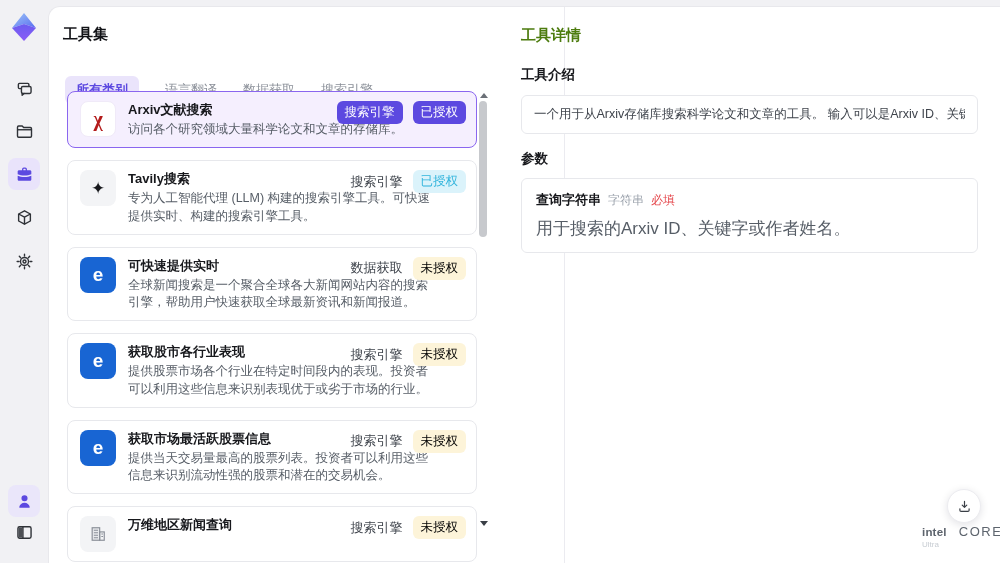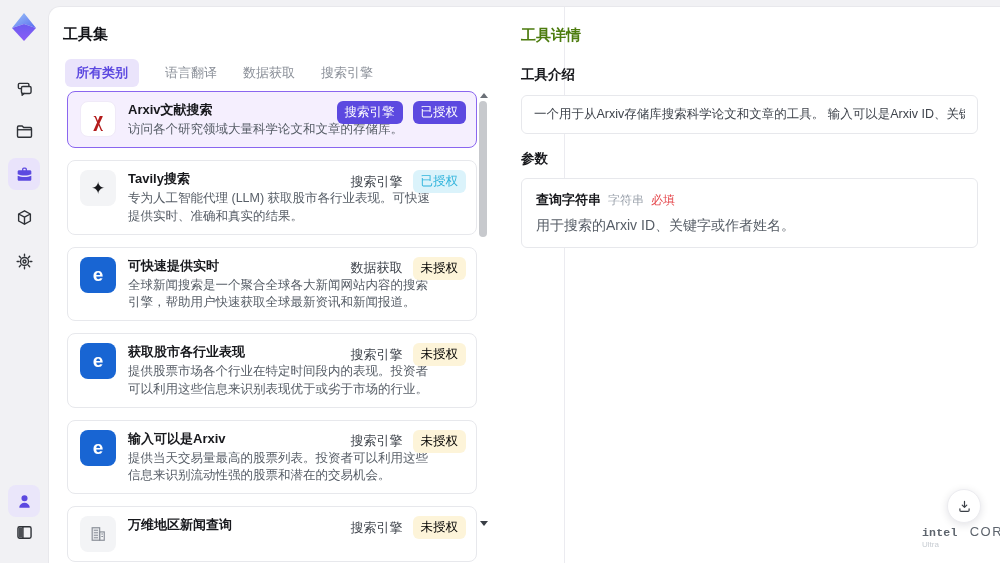--- a/index.html
+++ b/index.html
@@ -13,21 +13,21 @@
   .rail-item.active { background:#e9e3fb; }
   .rail-item.lite { background:#eae6fa; }
   .logo { position:absolute; left:9px; top:12px; width:30px; height:32px; }
 
   
   .main { position:absolute; left:48px; top:6px; right:0; bottom:0; background:#ffffff; border:1px solid #e8e8ec; border-right:none; border-bottom:none; border-top-left-radius:12px; overflow:hidden; }
 
   
   .list-panel { position:absolute; left:0; top:0; width:516px; height:100%; border-right:1px solid #ebebf0; }
   .page-title { position:absolute; left:14px; top:18px; font-size:15px; font-weight:700; color:#121317; }
-  .tabs { position:absolute; left:16px; top:52px; display:flex; align-items:center; gap:26px; }
+  .tabs { position:absolute; left:16px; top:69px; display:flex; align-items:center; gap:26px; }
   .tab { font-size:13px; color:#8a8f98; cursor:pointer; white-space:nowrap; }
   .tab.active { background:#eae4fb; color:#5c49e0; font-weight:600; padding:5px 11px; border-radius:6px; }
 
   .cards { position:absolute; left:18px; top:84px; width:410px; }
   .tool-card { position:relative; background:#fff; border:1px solid #e7e8ec; border-radius:8px; padding:9px 12px; margin-bottom:12px; display:flex; gap:12px; cursor:pointer; }
   .tool-card.selected { background:#f5effe; border:1.5px solid #8a66ef; }
   .tool-icon { flex:0 0 36px; width:36px; height:36px; border-radius:8px; display:flex; align-items:center; justify-content:center; font-size:20px; }
   .tool-icon.white { background:#ffffff; border:1px solid #f0eaf8; color:#b31b1b; font-family:"Liberation Serif","DejaVu Serif",serif; font-weight:700; }
   .tool-icon.gray { background:#f3f4f6; color:#17181c; font-size:17px; }
   .tool-icon.blue { background:#1865d3; color:#ffffff; font-weight:700; font-size:19px; }
@@ -52,26 +52,26 @@
   .detail-title { font-size:15px; font-weight:700; color:#4d7c0f; }
   .section-head { font-size:13.5px; font-weight:700; color:#17181c; margin-top:21px; }
   .info-box { border:1px solid #e7e8ec; border-radius:6px; background:#fff; margin-top:11px; padding:10px 12px; }
   .intro-text { font-size:12.5px; color:#3f444c; white-space:nowrap; overflow:hidden; }
   .param-head-sect { margin-top:16px; }
   .param-box { padding:12px 14px; margin-top:10px; }
   .param-line { display:flex; align-items:baseline; gap:7px; }
   .param-name { font-size:13px; font-weight:700; color:#17181c; }
   .param-type { font-size:12px; color:#9aa1ab; }
   .param-req { font-size:12px; color:#e5484d; }
-  .param-desc { font-size:14px; color:#565d66; margin-top:8px; }
+  .param-desc { font-size:17px; color:#565d66; margin-top:8px; }
 
   
   .fab { position:absolute; left:947px; top:489px; width:34px; height:34px; border-radius:50%; background:#fff; border:1px solid #ececf0; box-shadow:0 2px 8px rgba(20,20,40,.12); display:flex; align-items:center; justify-content:center; cursor:pointer; z-index:6; }
   .brand { position:absolute; left:922px; top:524px; width:72px; text-align:center; z-index:6; color:#5d646d; font-size:11.5px; white-space:nowrap; }
-  .brand .b1 { font-weight:700; letter-spacing:.2px;font-family:Liberation Mono, monospace; }
+  .brand .b1 { font-weight:700; letter-spacing:.2px; }
   .brand .b2 { font-weight:400; letter-spacing:1.5px; font-size:13px;padding-left:9px; }
   .brand .b3 { display:block; text-align:left; font-size:8px; color:#c7ccd2; margin-top:1px; }
 </style>
 </head>
 <body>
 
 <div class="rail">
   <div class="logo">
     <svg viewBox="0 0 30 32">
       <defs>
@@ -163,21 +163,21 @@
         <div class="tool-badges">
           <span class="pill purple">搜索引擎</span>
           <span class="pill purple">已授权</span>
         </div>
       </div>
 
       <div class="tool-card">
         <div class="tool-icon gray">✦</div>
         <div class="tool-body">
           <div class="tool-title">Tavily搜索</div>
-          <div class="tool-desc">专为人工智能代理 (LLM) 获取股市各行业表现。可快速提供实时、准确和真实的结果。</div>
+          <div class="tool-desc">专为人工智能代理 (LLM) 构建的搜索引擎工具。可快速提供实时、构建的搜索引擎工具。</div>
         </div>
         <div class="tool-badges">
           <span class="cat-text">搜索引擎</span>
           <span class="pill cyan">已授权</span>
         </div>
       </div>
 
       <div class="tool-card">
         <div class="tool-icon blue">e</div>
         <div class="tool-body">
@@ -198,21 +198,21 @@
         </div>
         <div class="tool-badges">
           <span class="cat-text">搜索引擎</span>
           <span class="pill yellow">未授权</span>
         </div>
       </div>
 
       <div class="tool-card">
         <div class="tool-icon blue">e</div>
         <div class="tool-body">
-          <div class="tool-title">输入可以是Arxiv</div>
+          <div class="tool-title">获取市场最活跃股票信息</div>
           <div class="tool-desc">提供当天交易量最高的股票列表。投资者可以利用这些信息来识别流动性强的股票和潜在的交易机会。</div>
         </div>
         <div class="tool-badges">
           <span class="cat-text">搜索引擎</span>
           <span class="pill yellow">未授权</span>
         </div>
       </div>
 
       <div class="tool-card">
         <div class="tool-icon gray">

